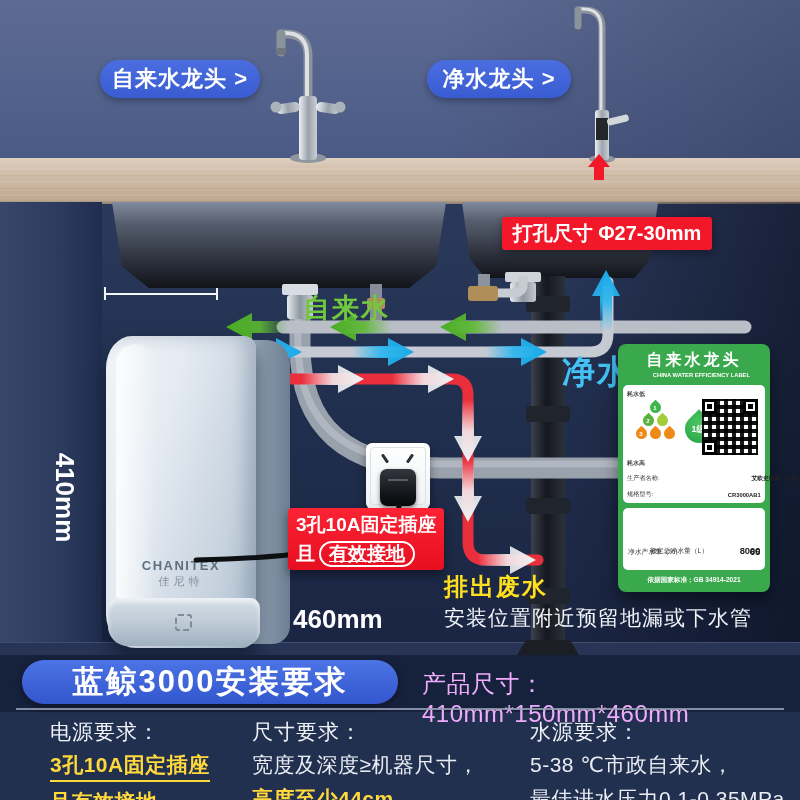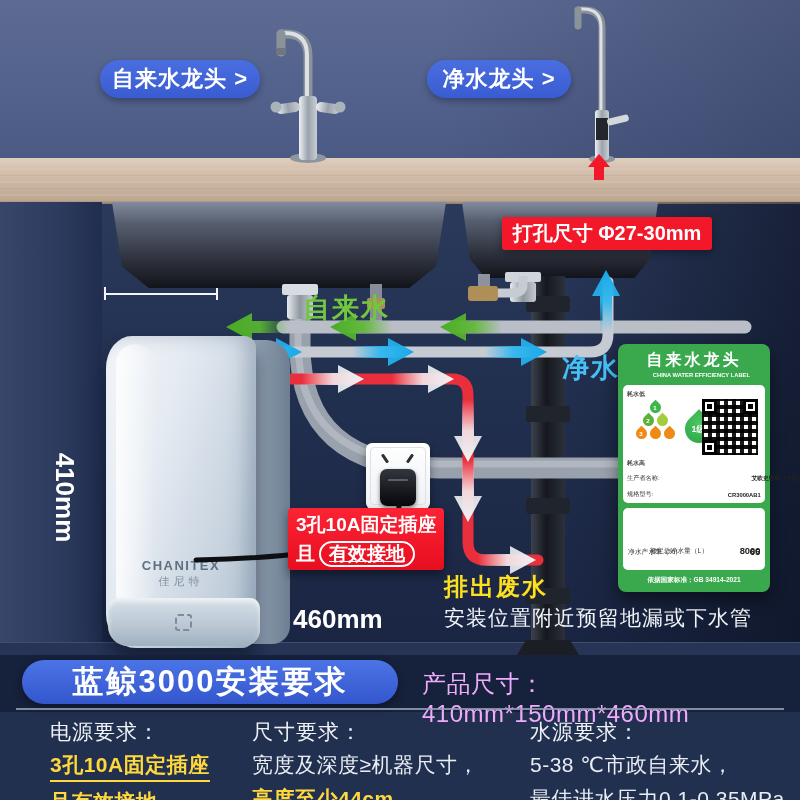--- a/index.html
+++ b/index.html
@@ -82,21 +82,21 @@
   .plug-line{position:absolute;left:8px;top:10px;width:20px;height:2px;background:#5a5f68;border-radius:1px;}
 
   .outlet-label{left:288px;top:508px;width:156px;height:62px;z-index:7;background:linear-gradient(180deg,#fb2334,#e60e1f);
         border-radius:4px;color:#fff;box-shadow:0 5px 10px rgba(0,0,0,.4);padding:4px 8px;box-sizing:border-box;}
   .outlet-label .l1{font-size:19px;font-weight:bold;white-space:nowrap;}
   .outlet-label .l2{font-size:19px;font-weight:bold;margin-top:3px;display:flex;align-items:center;gap:4px;}
   .gpill{border:2px solid #fff;border-radius:14px;padding:0 8px;line-height:22px;display:inline-block;text-decoration:underline;}
 
   
   .t-tap{left:303px;top:290px;z-index:7;color:#71c83e;font-size:27px;font-weight:bold;letter-spacing:2px;}
-  .t-pure{left:562px;top:350px;z-index:7;color:#46c1f6;font-size:27px;font-weight:bold;letter-spacing:2px;}
+  .t-pure{left:562px;top:350px;z-index:7;color:#46c1f6;font-size:33px;font-weight:bold;letter-spacing:2px;}
   .t-waste{left:444px;top:571px;z-index:7;color:#ffe01e;font-size:24px;font-weight:bold;letter-spacing:2px;}
   .t-note{left:444px;top:604px;z-index:7;color:#f0f3f7;font-size:21px;letter-spacing:1px;}
 
   
   .dim{z-index:7;color:#fff;}
   .dline{position:absolute;background:#f2f4f8;}
   .d150-line{left:104px;top:293px;width:114px;height:2px;}
   .d150-t1{left:104px;top:287px;width:2px;height:13px;}
   .d150-t2{left:216px;top:287px;width:2px;height:13px;}
   .d150-text{left:106px;top:298px;font-size:26px;font-weight:bold;}

